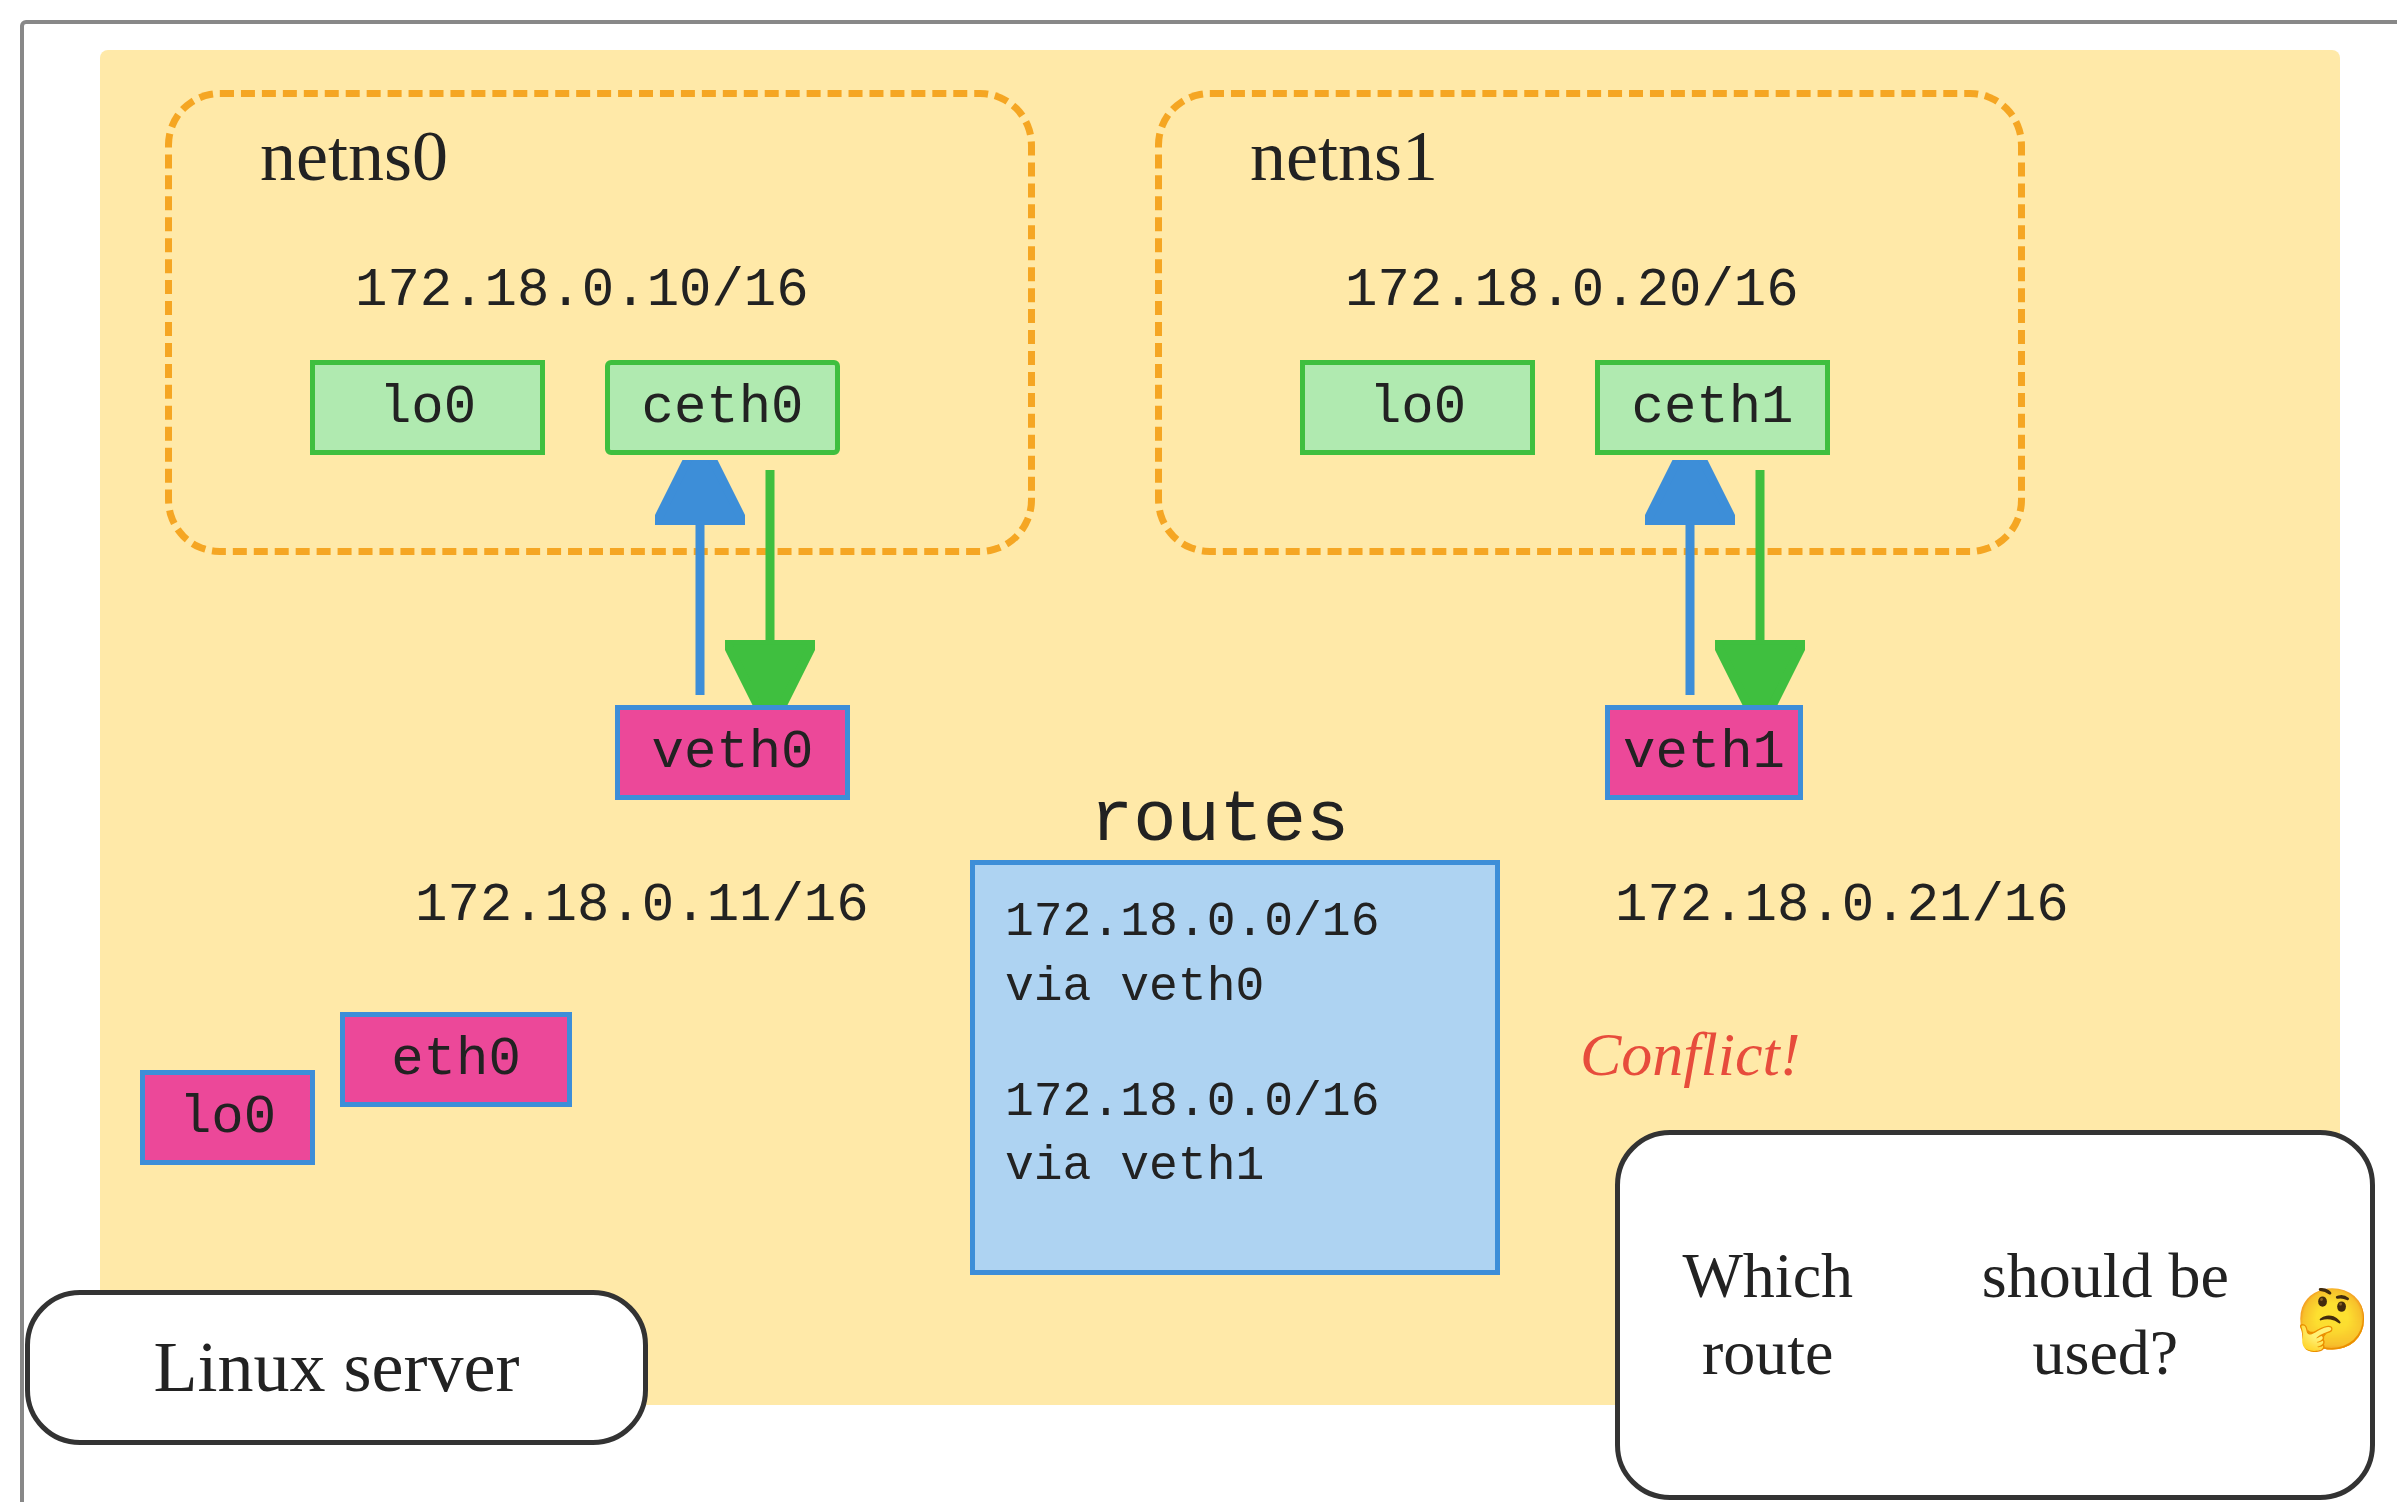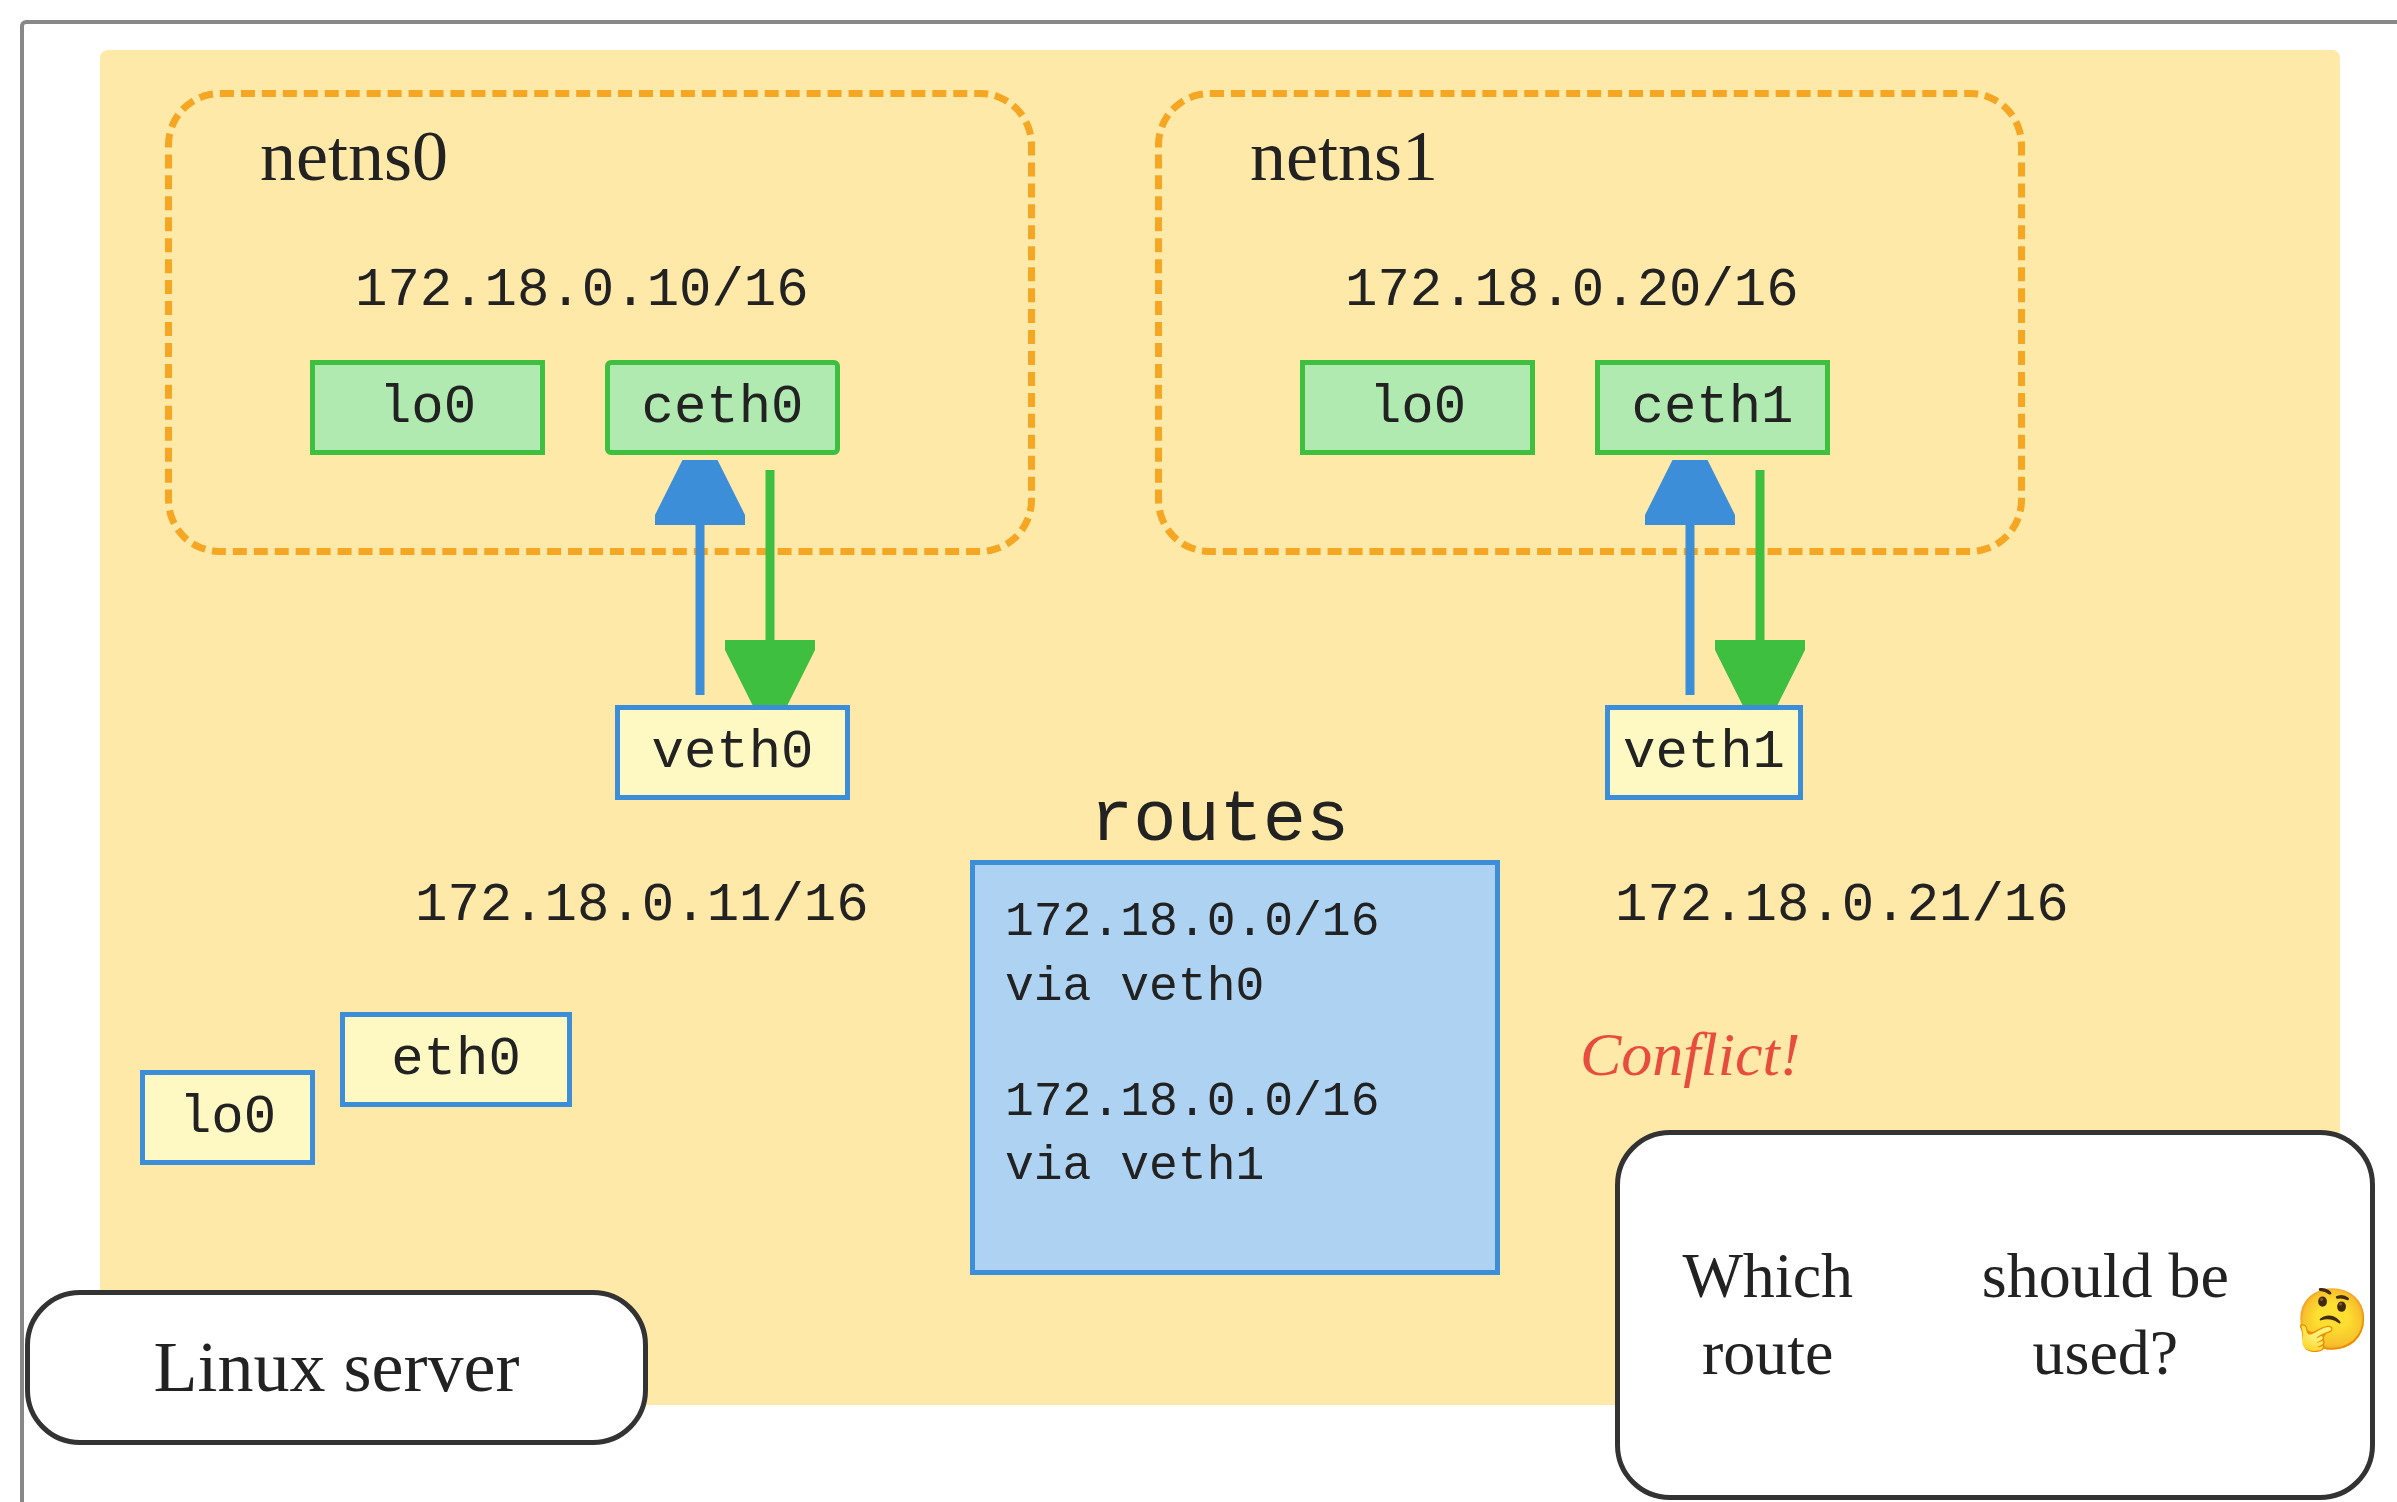--- a/index.html
+++ b/index.html
@@ -74,21 +74,21 @@
     font-family: 'Courier New', monospace;
     font-size: 54px;
     color: #222;
   }
   .lo0-ns0 { left: 290px; top: 340px; }
   .ceth0   { left: 585px; top: 340px; border-radius: 6px; }
   .lo0-ns1 { left: 1280px; top: 340px; }
   .ceth1   { left: 1575px; top: 340px; }
   .blue-box {
     position: absolute;
-    background: #fef9c3;
+    background: #ec4899;
     border: 5px solid #3d8ed8;
     display: flex;
     align-items: center;
     justify-content: center;
     font-family: 'Courier New', monospace;
     font-size: 54px;
     color: #222;
   }
   .blue-small { width: 215px; height: 95px; }
   .veth0 { left: 595px; top: 685px; width: 235px; height: 95px; }

